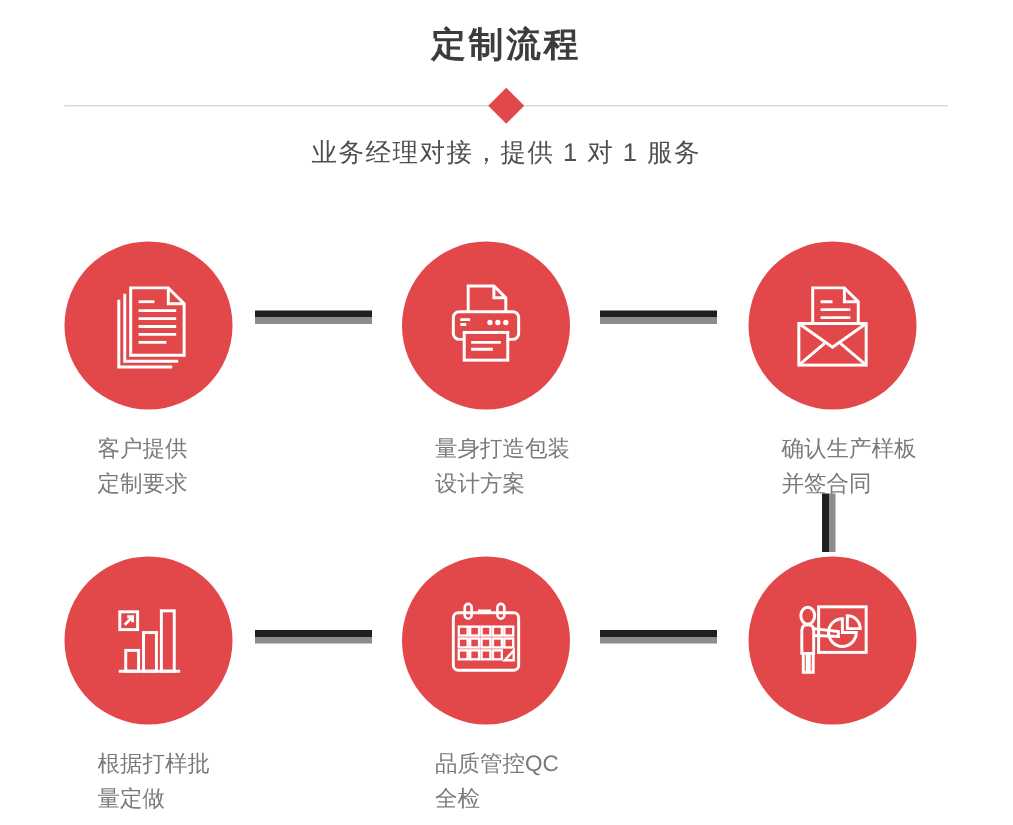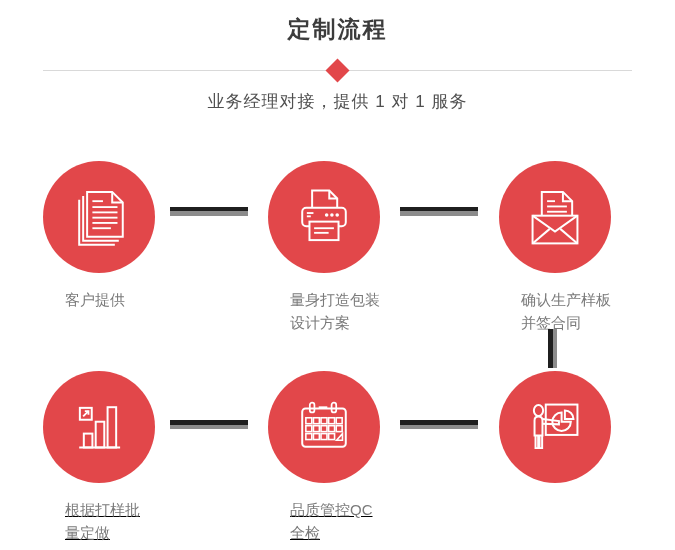--- a/index.html
+++ b/index.html
@@ -16,21 +16,21 @@
   .divider-diamond{
     position:absolute;top:62px;left:329px;width:17px;height:17px;
     background:var(--accent);transform:rotate(45deg);
   }
   .subtitle{
     position:absolute;top:90px;left:0;width:100%;margin:0;
     text-align:center;font-size:17px;color:var(--subtitle-text);letter-spacing:1px;
   }
   .step{position:absolute;width:112px;}
   .step.col1{left:43px;}  .step.col2{left:268px;}  .step.col3{left:499px;}
-  .step.row1{top:161px;}  .step.row2{top:371px;text-decoration:underline;}
+  .step.row1{top:161px;}  .step.row2{top:371px;}
   .circle{
     width:112px;height:112px;border-radius:50%;background:var(--accent);
     display:flex;align-items:center;justify-content:center;
   }
   .circle svg{display:block;}
   .ic{stroke:var(--icon-stroke);fill:none;stroke-linecap:butt;stroke-linejoin:miter;}
   .fdot{fill:var(--icon-stroke);stroke:none;}
   .fill-accent{fill:var(--accent);}
   .label{
     margin:15px 0 0 22px;font-size:15px;line-height:23px;
@@ -72,20 +72,21 @@
               <path d="M40,43 H78"></path>
             <path d="M40,51 H78"></path>
               <path d="M40,59 H78"></path>
               <path d="M40,67 H68"></path>
           </g>
         </g>
       </svg>
     </div>
     <div class="label">
       <span>客户提供</span>
+      <span>定制要求</span>
     </div>
   </div>
 
   <div class="step row1 col3">
     <div class="circle">
       <svg viewBox="0 0 100 100" width="66" height="66">
         <g class="ic" stroke-width="3">
           <path d="M30,52 V12 H62 L76,26 V52"></path>
           <path d="M62,12 V26 H76"></path>
           <path d="M38,26 H50" stroke-width="2.8"></path>

